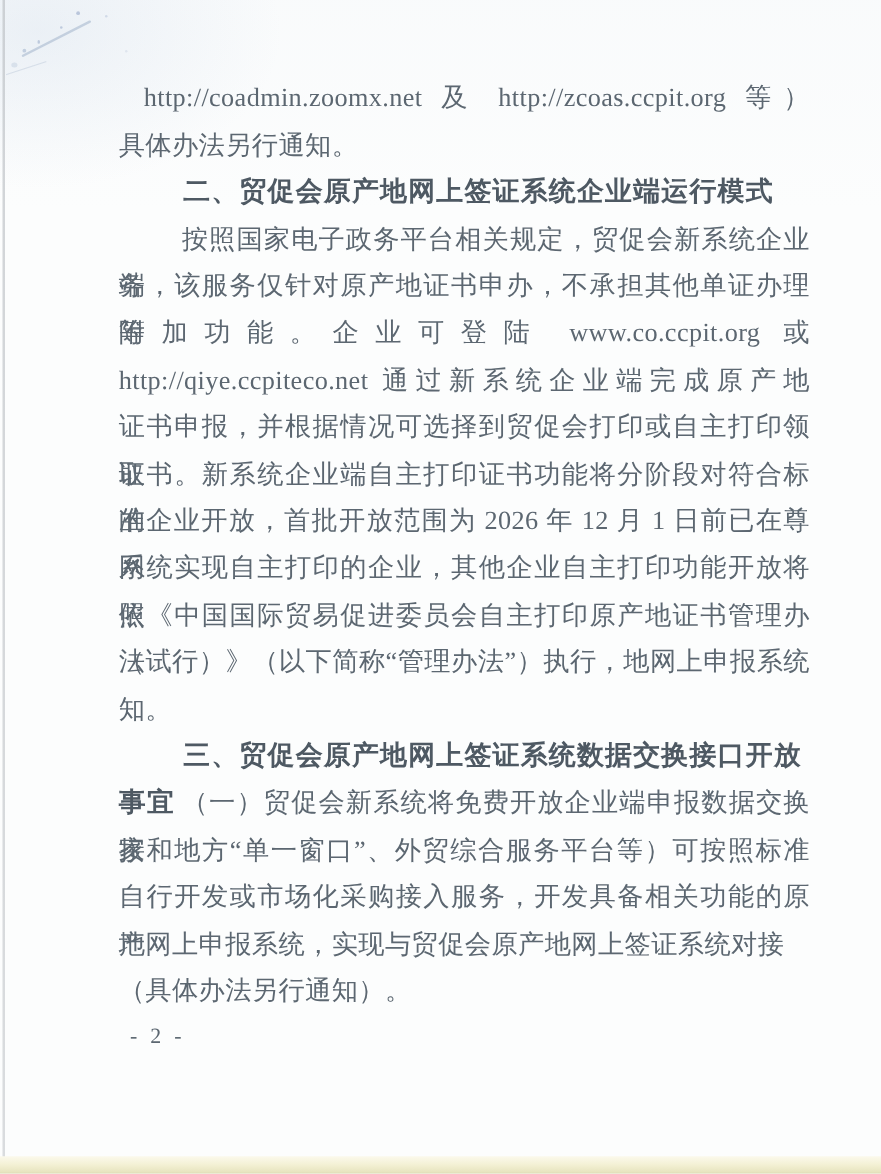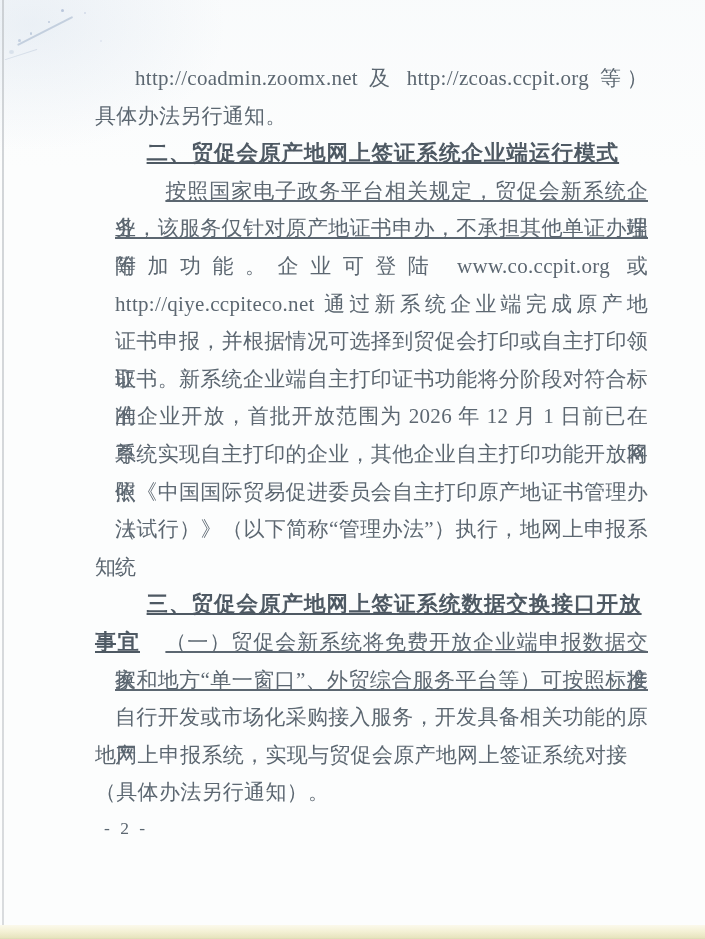--- a/index.html
+++ b/index.html
@@ -19,29 +19,29 @@
   .content {
     position: absolute; left: 95px; top: 60px; width: 553px;
     color: var(--text, #5c6771);
   }
   .line {
     font-size: 21px;
     line-height: 37.6px;
     height: 37.6px;
     letter-spacing: .3px;
   }
-  .j { text-align: justify; text-align-last: justify; margin-left: 20px; }
+  .j { text-align: justify; text-align-last: justify; }
   .heading {
     font-family: "Liberation Sans", "DejaVu Sans", sans-serif;
     font-weight: 700;
     font-size: 21.5px;
     color: var(--heading, #4e5963);
     letter-spacing: 1px;
   }
-  .ind { text-indent: 2.4em; text-decoration: underline; }
+  .ind { text-indent: 2.4em; }
   .ind-sm { text-indent: 20px; }
   .page-number {
     margin-left: 9px; margin-top: 3px;
     font-size: 17.5px; letter-spacing: 3px;
     line-height: 26px;
     color: var(--text, #5c6771);
   }
   
   .edge-line {
     position: absolute; left: 2px; top: 0; width: 2px; height: 930px;

